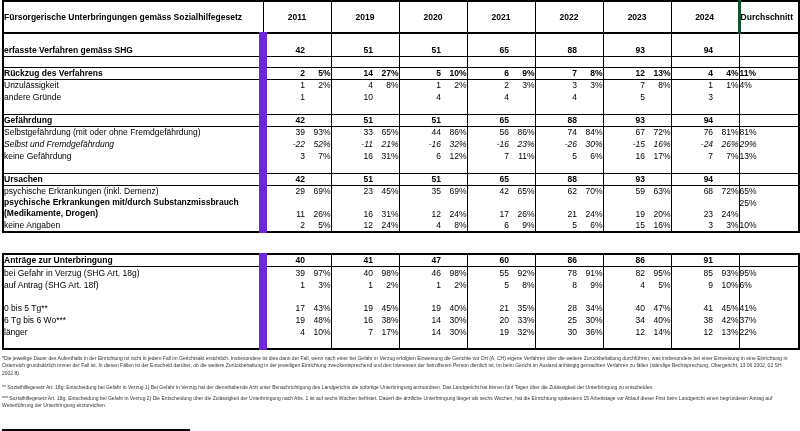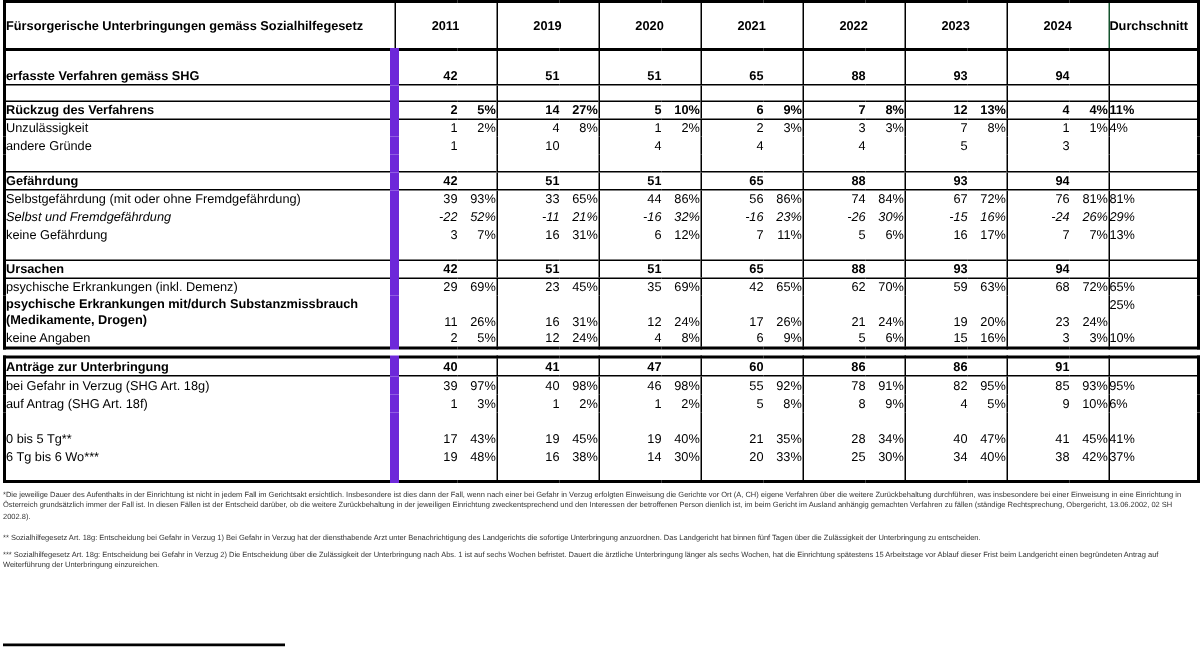--- a/index.html
+++ b/index.html
@@ -7,36 +7,36 @@
   body { font-family:"Liberation Sans", sans-serif; color:#000; }
 
   table.stat { border-collapse:collapse; table-layout:fixed; width:796px; margin-left:2px;
                border:2px solid #000; }
   table.stat th, table.stat td { padding:0 0 1px 0; font-size:8.5px; line-height:10px;
                vertical-align:bottom; white-space:nowrap; overflow:hidden; height:12px; }
 
   tr.head th { border-bottom:2px solid #000; height:32px; vertical-align:middle; font-weight:bold; }
   th.title  { text-align:left; padding-left:3px; font-size:8.5px; }
   th.year   { text-align:center; padding-right:24px; border-left:1px solid #000; font-size:9px; }
-  th.avg-h  { text-align:left; padding-left:2px; border-left:1px solid #14532d; font-size:8.5px; }
-
-  td.lbl { text-align:left; padding-left:3px; border-right:6px solid #6d28d9; }
+  th.avg-h  { text-align:left; padding-left:2px; border-left:3px solid #14532d; font-size:8.5px; }
+
+  td.lbl { text-align:left; padding-left:3px; border-right:8px solid #6d28d9; }
   td.num { text-align:right; padding-right:2px; border-left:1px solid #000; }
   td.pct { text-align:right; padding-right:3px; }
   td.avg { text-align:left; padding-left:2px; border-left:1px solid #000; }
 
   tr.r-section td { font-weight:bold; border-top:1px solid #000; border-bottom:1px solid #000; }
   tr.r-section.no-top td { border-top:none; }
   tr.r-italic td { font-style:italic; }
   tr.r-gap td { height:11px; }
   tr.two-line td { height:23px; }
   tr.two-line td.avg.top { vertical-align:top; padding-top:1px; }
   td.lbl div { line-height:11px;font-weight:bold; }
 
-  #t2 { margin-top:4px; }
+  #t2 { margin-top:20px; }
 
   .footnotes { margin:5px 2px 0 2px; color:#333; }
   .footnotes p { margin:0; font-size:5px; line-height:7.5px; white-space:normal; }
   .footnotes p.fn1 { margin-bottom:7px; }
   .footnotes p.fn2 { margin-bottom:3px; }
 
   .bottom-bar { position:absolute; left:2px; bottom:0; width:188px; height:2px; background:#000; }
 </style>
 </head>
 <body>
@@ -489,20 +489,38 @@
         <td class="num">20</td>
         <td class="pct">33%</td>
         <td class="num">25</td>
         <td class="pct">30%</td>
         <td class="num">34</td>
         <td class="pct">40%</td>
         <td class="num">38</td>
         <td class="pct">42%</td>
         <td class="avg">37%</td>
       </tr>
+      <tr class="r-normal">
+        <td class="lbl">länger</td>
+        <td class="num">4</td>
+        <td class="pct">10%</td>
+        <td class="num">7</td>
+        <td class="pct">17%</td>
+        <td class="num">14</td>
+        <td class="pct">30%</td>
+        <td class="num">19</td>
+        <td class="pct">32%</td>
+        <td class="num">30</td>
+        <td class="pct">36%</td>
+        <td class="num">12</td>
+        <td class="pct">14%</td>
+        <td class="num">12</td>
+        <td class="pct">13%</td>
+        <td class="avg">22%</td>
+      </tr>
       <tr class="r-gap">
         <td class="lbl"></td>
         <td class="num"></td>
         <td class="pct"></td>
         <td class="num"></td>
         <td class="pct"></td>
         <td class="num"></td>
         <td class="pct"></td>
         <td class="num"></td>
         <td class="pct"></td>

